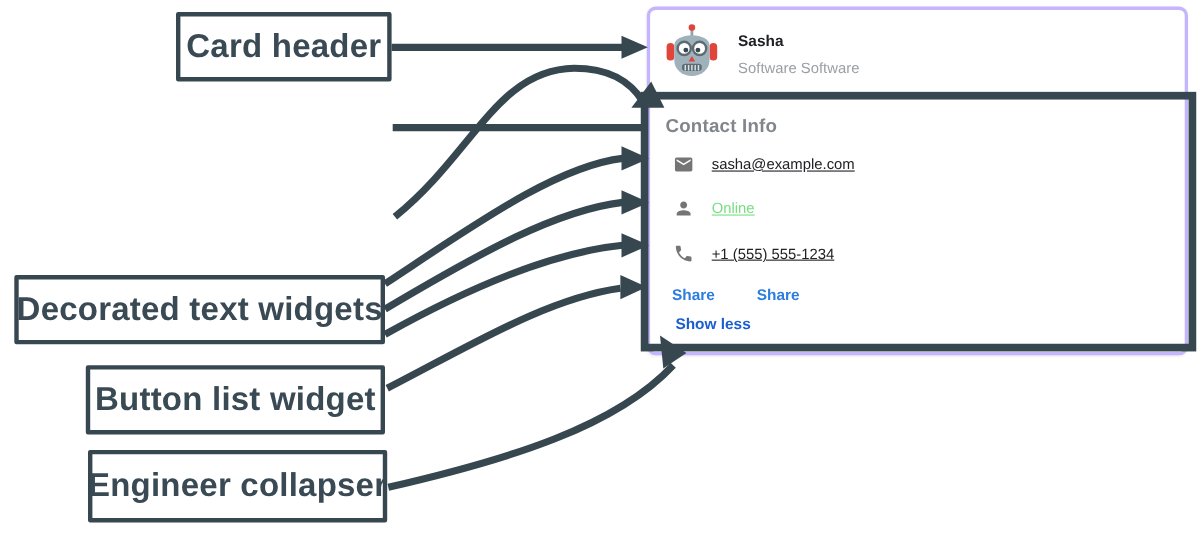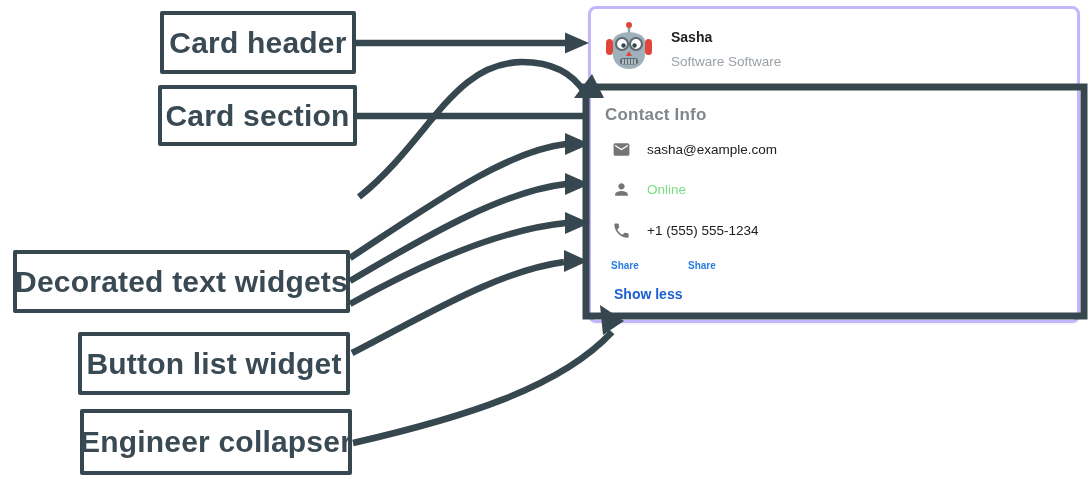--- a/index.html
+++ b/index.html
@@ -19,22 +19,22 @@
     position:absolute;left:588px;top:6px;width:492px;height:317px;
     box-sizing:border-box;background:#ffffff;border:3px solid #c4b5fd;
     border-radius:8px;box-shadow:0 1px 2px rgba(60,64,67,.08);
   }
   .card-header{position:absolute;left:0;top:0;width:100%;height:78px;}
   .avatar{position:absolute;left:14px;top:11px;width:48px;height:50px;}
   .person-name{position:absolute;left:80px;top:20px;font-size:14px;font-weight:700;color:#202124;}
   .person-title{position:absolute;left:80px;top:45px;font-size:13.5px;color:#9AA0A6;}
   .section-title{position:absolute;left:14px;top:96px;font-size:17px;font-weight:700;color:#80868B;letter-spacing:.2px;}
   .row-icon{position:absolute;left:21px;width:19px;height:19px;}
-  .row-text{position:absolute;left:56px;font-size:13.5px;color:#202124;}
-  .btn-link{position:absolute;font-size:10px;font-weight:700;color:#2B7DE0;cursor:pointer;}
+  .row-text{position:absolute;left:56px;font-size:13.5px;color:#202124;text-decoration:underline;}
+  .btn-link{position:absolute;font-size:14px;font-weight:700;color:#2B7DE0;cursor:pointer;}
   .collapser{position:absolute;left:23px;top:277px;font-size:14px;font-weight:700;color:#1A5FD0;cursor:pointer;}
   
   #arrows{position:absolute;left:0;top:0;width:1090px;height:494px;pointer-events:none;}
   .shaft{fill:none;stroke:#37474F;stroke-width:6.5px;}
   .head{fill:#37474F;stroke:none;}
   .outline{fill:none;stroke:#37474F;stroke-width:7px;}
 </style>
 </head>
 <body>
 
@@ -86,23 +86,20 @@
 
     <div class="btn-link" style="left:20px;top:251px">Share</div>
     <div class="btn-link" style="left:97px;top:251px">Share</div>
 
     <div class="collapser">Show less</div>
   </div>
 
   <div class="label-box" style="left:160px;top:11px;width:196px;height:63px">
     <span>Card header</span>
   </div>
-  <div class="label-box" style="left:158px;top:85px;width:199px;height:61px">
-    <span>Card section</span>
-  </div>
   <div class="label-box" style="left:78px;top:332px;width:272px;height:63px">
     <span>Button list widget</span>
   </div>
   <div class="label-box" style="left:13px;top:250px;width:337px;height:63px">
     <span>Decorated text widgets</span>
   </div>
   <div class="label-box" style="left:80px;top:409px;width:272px;height:66px">
     <span>Engineer collapser</span>
   </div>
 

